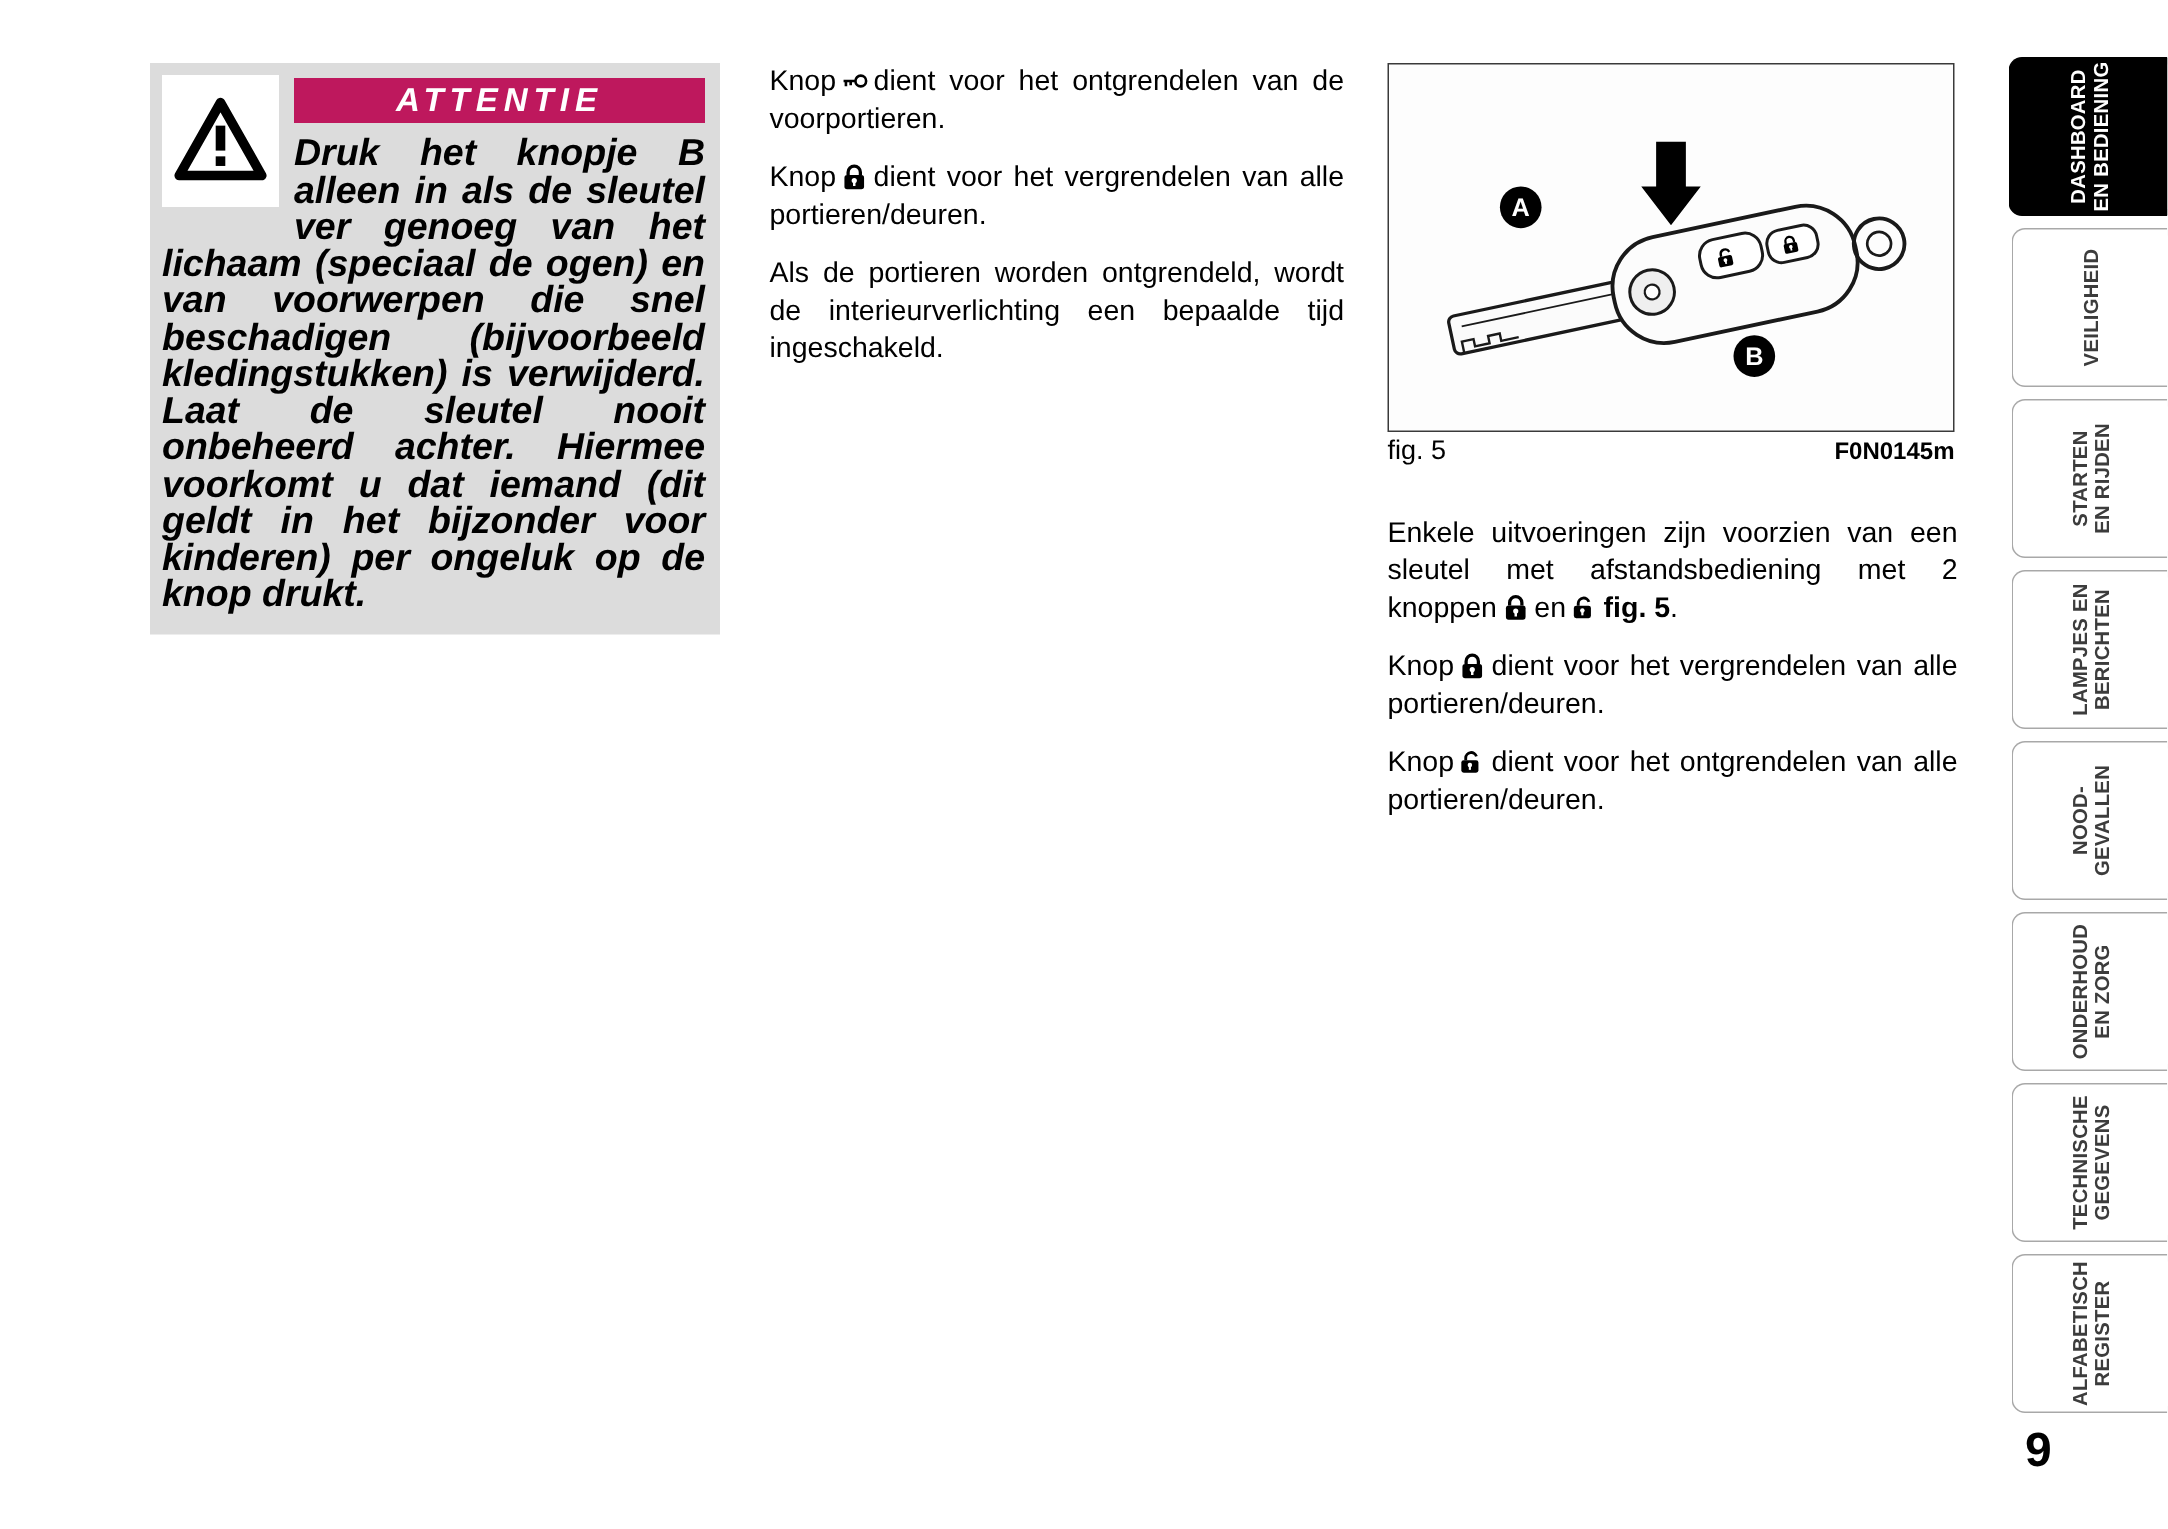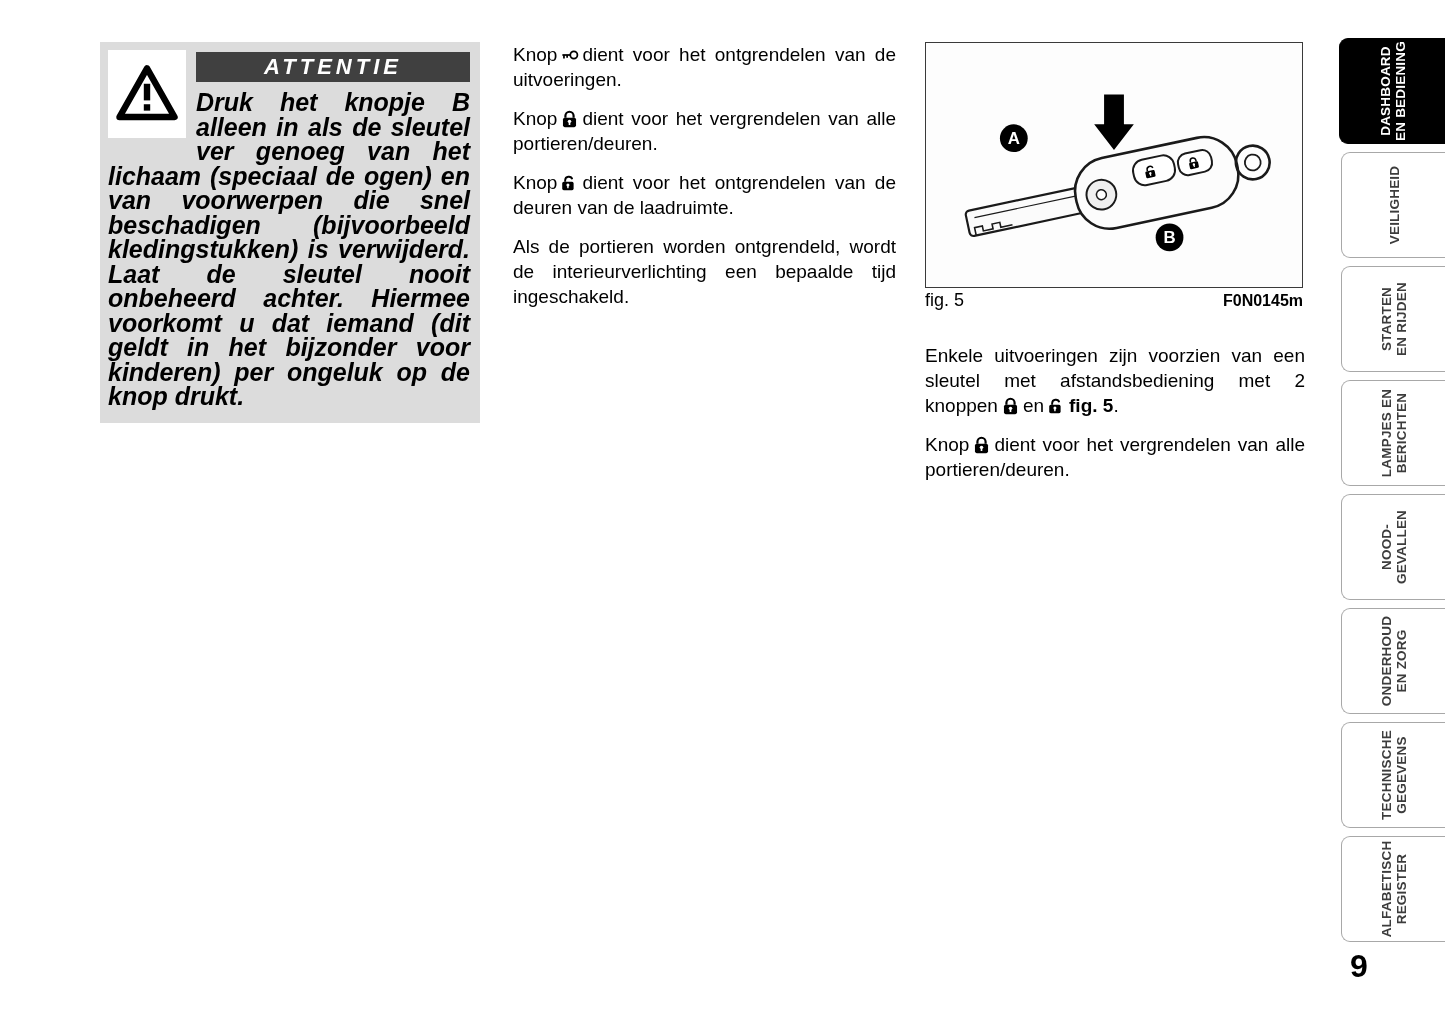--- a/index.html
+++ b/index.html
@@ -11,21 +11,21 @@
   .warnbox{
     position:absolute;left:100px;top:42px;width:380px;min-height:298px;
     background:#dcdcdc;box-sizing:border-box;padding:6px 10px 14px 8px;
   }
   .warn-icon{
     float:left;width:78px;height:88px;background:#ffffff;
     margin:2px 10px 4px 0;display:flex;align-items:center;justify-content:center;
   }
   .warn-icon svg{width:64px;height:64px;}
   .warn-title{
-    height:30px;background:#404040;display:flex;align-items:center;justify-content:center;
+    height:30px;background:#be185d;display:flex;align-items:center;justify-content:center;
     margin:4px 0 8px 0;overflow:hidden;
   }
   .warn-title span{
     color:#ffffff;font-weight:bold;font-style:italic;font-size:22px;letter-spacing:4px;
   }
   .warn-body{
     margin:0;font-weight:bold;font-style:italic;font-size:25px;line-height:24.5px;
     text-align:justify;
   }
   
@@ -106,31 +106,26 @@
   <div class="warn-title">
     <span>ATTENTIE</span>
   </div>
   <p class="warn-body">Druk het knopje B alleen in als de sleutel ver genoeg van het lichaam (speciaal de ogen) en van voorwerpen die snel beschadigen (bijvoorbeeld kledingstukken) is verwijderd. Laat de sleutel nooit onbeheerd achter. Hiermee voorkomt u dat iemand (dit geldt in het bijzonder voor kinderen) per ongeluk op de knop drukt.</p>
 </div>
 
 <div class="col col-middle">
   <p>
     <span>Knop</span><svg class="ic" viewBox="0 0 24 20">
         <use href="#sym-key"></use>
-      </svg><span>dient voor het ontgrendelen van de uitvoeringen.</span>
+      </svg><span>dient voor het ontgrendelen van de voorportieren.</span>
   </p>
   <p>
     <span>Knop</span><svg class="ic" viewBox="0 0 20 22">
         <use href="#sym-lock-closed"></use>
       </svg><span>dient voor het vergrendelen van alle portieren/deuren.</span>
-  </p>
-  <p>
-    <span>Knop</span><svg class="ic" viewBox="0 0 24 22">
-        <use href="#sym-lock-open"></use>
-      </svg><span>dient voor het ontgrendelen van de deuren van de laadruimte.</span>
   </p>
   <p>
     <span>Als de portieren worden ontgrendeld, wordt de interieurverlichting een bepaalde tijd ingeschakeld.</span>
   </p>
 </div>
 
 <div class="figure-box">
   <svg viewBox="0 0 378 246">
     <g transform="rotate(-12 190 150)">
 
@@ -171,20 +166,25 @@
         <use href="#sym-lock-closed"></use>
       </svg><span>en</span><svg class="ic" viewBox="0 0 24 22">
         <use href="#sym-lock-open"></use>
       </svg><span class="b">fig. 5</span><span>.</span>
   </p>
   <p>
     <span>Knop</span><svg class="ic" viewBox="0 0 20 22">
         <use href="#sym-lock-closed"></use>
       </svg><span>dient voor het vergrendelen van alle portieren/deuren.</span>
   </p>
+  <p>
+    <span>Knop</span><svg class="ic" viewBox="0 0 24 22">
+        <use href="#sym-lock-open"></use>
+      </svg><span>dient voor het ontgrendelen van alle portieren/deuren.</span>
+  </p>
 </div>
 
 <div class="tab active" style="top:38px">
   <div class="tab-label">
     <div>DASHBOARD</div>
     <div>EN BEDIENING</div>
   </div>
 </div>
 <div class="tab" style="top:152px">
   <div class="tab-label">

